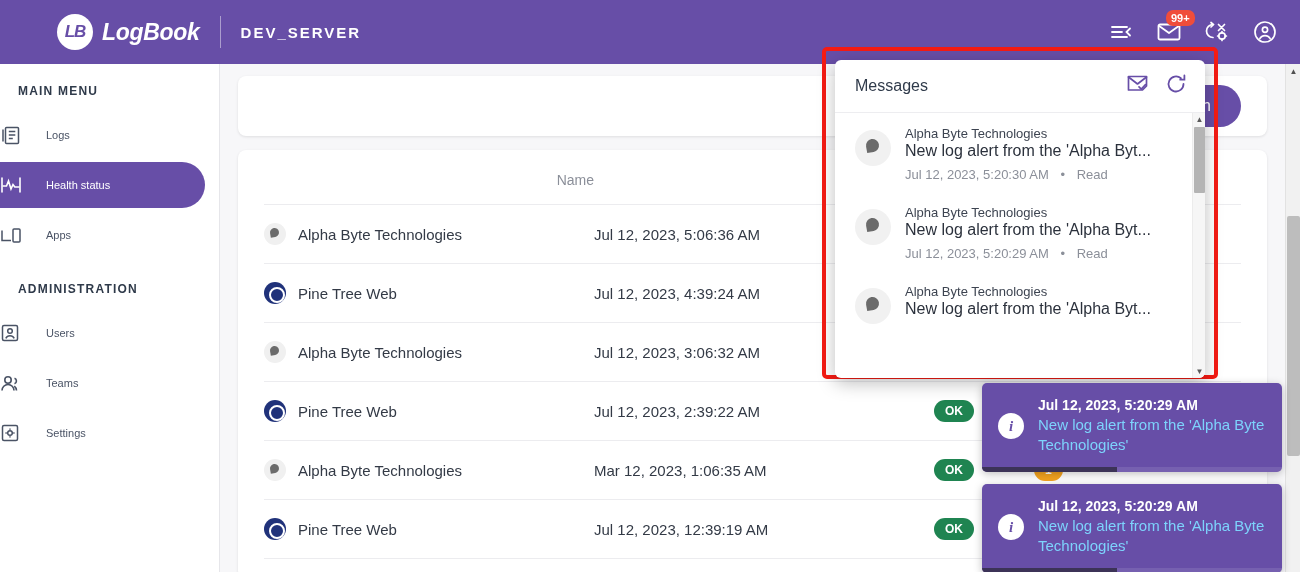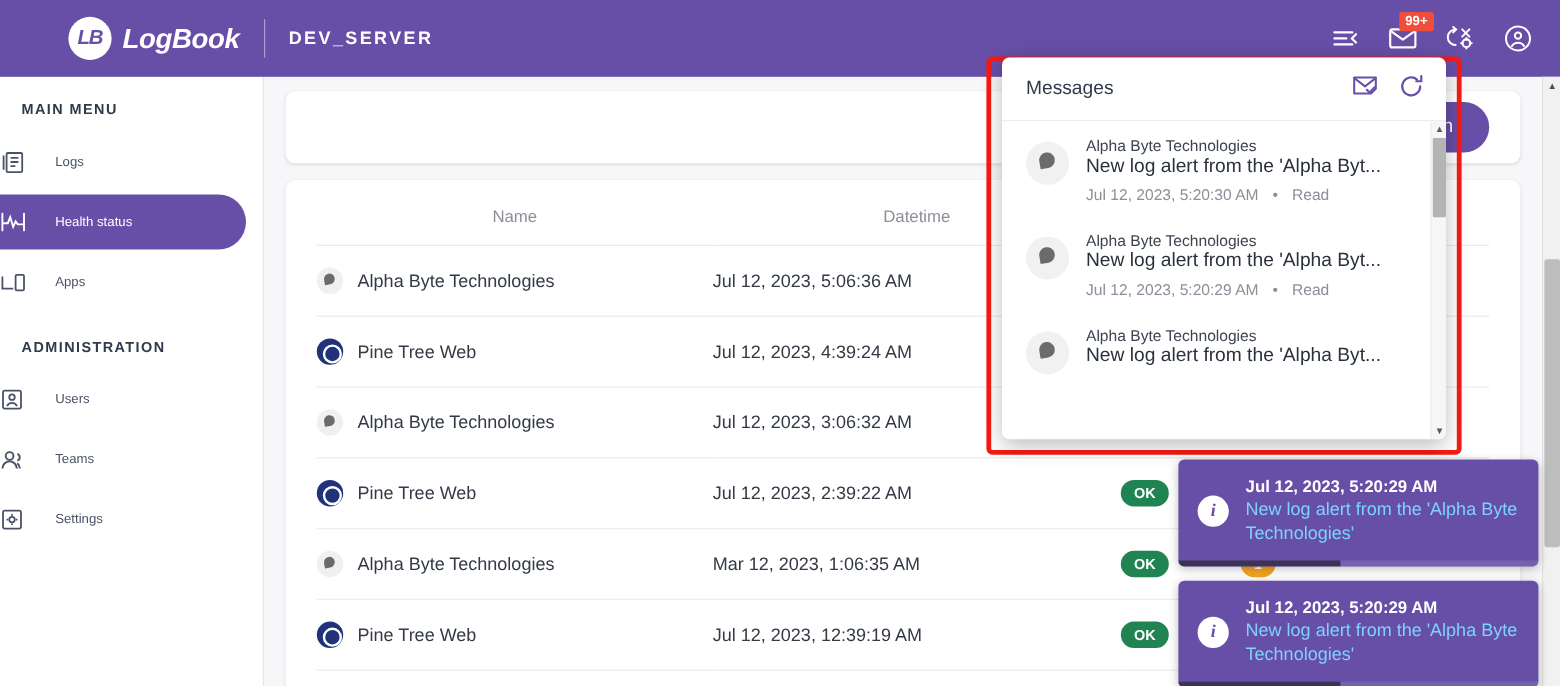--- a/index.html
+++ b/index.html
@@ -38,21 +38,21 @@
     margin-left:auto; display:flex; align-items:center; gap:22px;
     padding-right:22px;
   }
   .ticon { position:relative; width:26px; height:26px; color:#fff; cursor:pointer;
            display:flex; align-items:center; justify-content:center; }
   .ticon svg { display:block; }
   .badge99 {
     position:absolute; top:-9px; left:10px;
     background:#f04d3a; color:#fff;
     font-size:11px; font-weight:bold;
-    border-radius:2px; padding:1px 5px; line-height:14px;
+    border-radius:7px; padding:1px 5px; line-height:14px;
     min-width:26px; text-align:center;
   }
 
   
   .sidebar {
     position:absolute; top:64px; left:0; width:220px; height:508px;
     background:#fff; border-right:1px solid #e6e6ea;
     z-index: 10;
   }
   .side-head {
@@ -89,21 +89,21 @@
   .search-btn {
     background:#674ea7; color:#fff; border:none;
     border-radius:22px; height:42px; padding:0 30px;
     font-size:16px; cursor:pointer;
     font-family:"Liberation Sans", sans-serif;
   }
   .table-card { margin-top:14px; padding:0 26px; height:428px; overflow:hidden; }
 
   table { width:100%; border-collapse:collapse; table-layout:fixed; }
   th {
-    text-align:center; font-weight:normal;
+    text-align:right; font-weight:normal;
     color:#8b8f99; font-size:14px;
     padding:22px 0 16px 0;
     border-bottom:1px solid #ececef;
   }
   td {
     padding:18px 0; font-size:15px; color:#333a46;
     border-bottom:1px solid #ececef;
     vertical-align:middle;
   }
   .col-name { width:330px; }
@@ -136,21 +136,21 @@
   .pill.warn { background:#f5a420; }
 
   
   .msg-wrap {
     position:absolute; top:47px; left:822px;
     width:396px; height:332px;
     border:4px solid #f51b14; border-radius:5px;
     z-index:40; pointer-events:none;
   }
   .msg-panel {
-    position:absolute; top:48px; left:835px;
+    position:absolute; top:60px; left:835px;
     width:370px; height:318px;
     background:#fff; border-radius:6px;
     box-shadow:0 5px 18px rgba(0,0,0,.26);
     z-index:41; overflow:hidden;
     display:flex; flex-direction:column;
   }
   .msg-header {
     height:53px; flex:0 0 53px;
     display:flex; align-items:center;
     padding:0 18px 0 20px;

